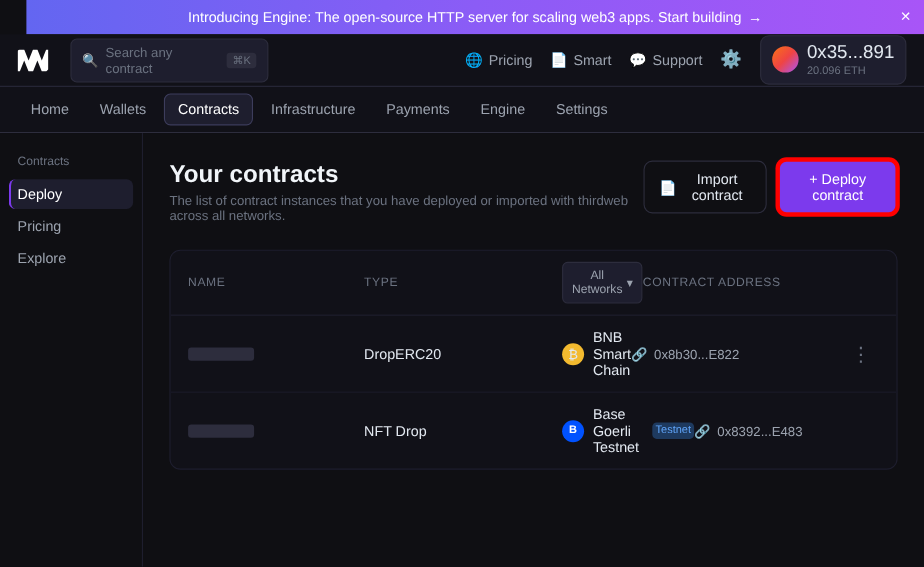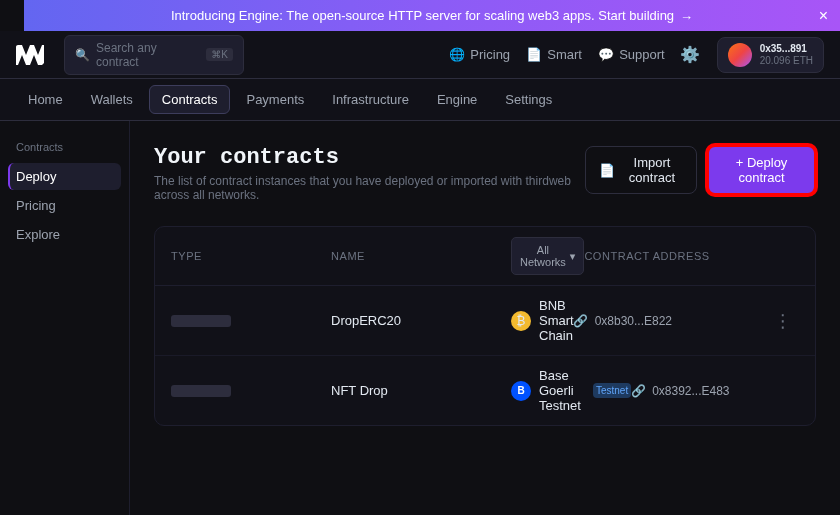--- a/index.html
+++ b/index.html
@@ -119,21 +119,21 @@
       padding: 5px 10px;
       cursor: pointer;
     }
     .wallet-avatar {
       width: 24px;
       height: 24px;
       border-radius: 50%;
       background: linear-gradient(135deg, #f97316, #ef4444, #a855f7);
     }
     .wallet-info { display: flex; flex-direction: column; line-height: 1.2; }
-    .wallet-address { font-size: 10px; color: #e2e8f0; font-weight: 700; }
+    .wallet-address { font-size: 17px; color: #e2e8f0; font-weight: 400; }
     .wallet-balance { font-size: 10px; color: #6b7280; }
 
     
     .secondary-nav {
       background: #111118;
       border-bottom: 1px solid #2d2d3d;
       display: flex;
       align-items: center;
       padding: 0 16px;
       height: 42px;
@@ -206,21 +206,20 @@
       display: flex;
       align-items: flex-start;
       justify-content: space-between;
       margin-bottom: 24px;
     }
     .content-title-area h1 {
       font-size: 22px;
       font-weight: 600;
       color: #f1f5f9;
       margin-bottom: 4px;
-      font-family: Liberation Mono, monospace;
     }
     .content-title-area p {
       color: #6b7280;
       font-size: 12px;
     }
     .header-actions {
       display: flex;
       gap: 10px;
       align-items: center;
     }
@@ -384,22 +383,22 @@
         <span class="wallet-balance">20.096 ETH</span>
       </div>
     </div>
   </div>
 </nav>
 
 <nav class="secondary-nav">
   <a class="nav-tab">Home</a>
   <a class="nav-tab">Wallets</a>
   <a class="nav-tab active">Contracts</a>
+  <a class="nav-tab">Infrastructure</a>
   <a class="nav-tab">Payments</a>
-  <a class="nav-tab">Infrastructure</a>
   <a class="nav-tab">Engine</a>
   <a class="nav-tab">Settings</a>
 </nav>
 
 <div class="main-layout">
 
   <aside class="sidebar">
     <div class="sidebar-section-label">Contracts</div>
     <div class="sidebar-item active">
       <span>Deploy</span>
@@ -424,22 +423,22 @@
           <span>Import contract</span>
         </button>
         <button class="btn-deploy">
           <span>+ Deploy contract</span>
         </button>
       </div>
     </div>
 
     <div class="contracts-table">
       <div class="table-header">
+        <div>NAME</div>
         <div>TYPE</div>
-        <div>NAME</div>
         <div>
           <button class="table-filter-btn">
             <span>All Networks</span>
             <span>▾</span>
           </button>
         </div>
         <div>CONTRACT ADDRESS</div>
         <div></div>
       </div>
 

